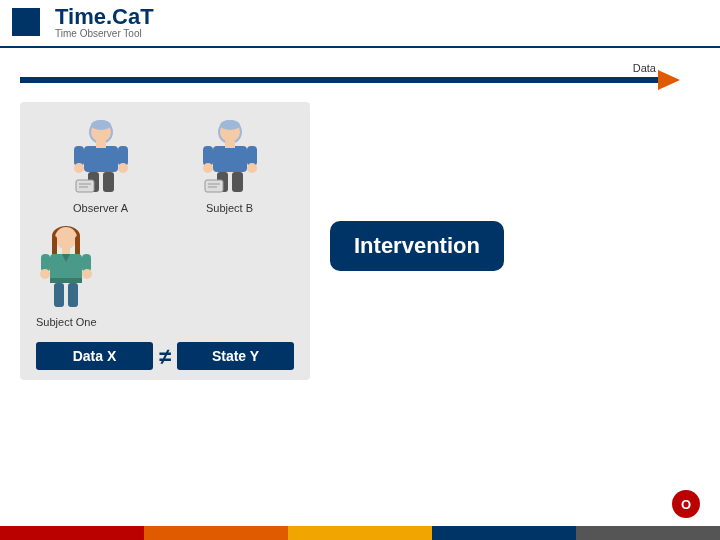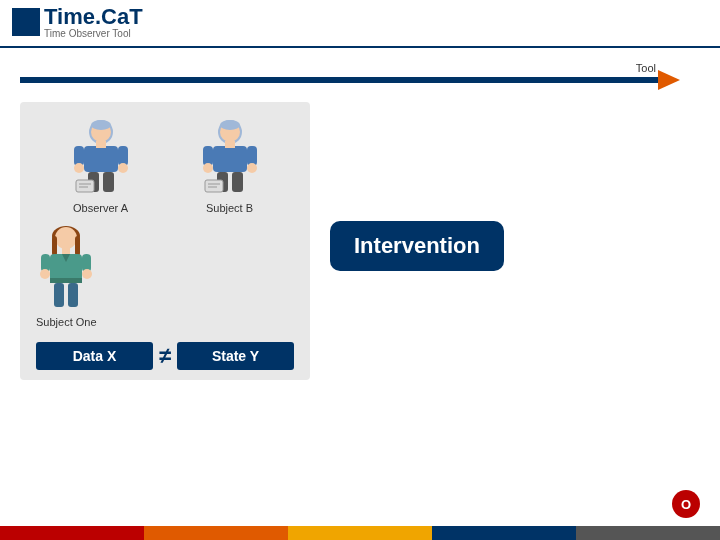--- a/index.html
+++ b/index.html
@@ -16,21 +16,21 @@
     .header {
       display: flex;
       align-items: center;
       padding: 6px 12px;
       border-bottom: 2px solid #003366;
       background: #fff;
     }
     .header-logo-block {
       display: flex;
       align-items: flex-start;
-      gap: 0;
+      gap: 11px;
     }
     .header-square {
       width: 28px;
       height: 28px;
       background: #003366;
       flex-shrink: 0;
       margin-top: 2px;
     }
     .header-title-block {
       display: flex;
@@ -124,21 +124,21 @@
     .subject-row {
       display: flex;
       justify-content: flex-start;
       margin-top: 4px;
     }
 
     
     .data-row {
       display: flex;
       flex-direction: row;
-      align-items: center;
+      align-items: flex-end;
       justify-content: space-between;
       margin-top: 14px;
       gap: 6px;
     }
     .data-btn {
       background: #003366;
       color: #fff;
       font-size: 14px;
       font-weight: bold;
       padding: 6px 18px;
@@ -247,21 +247,21 @@
     <div class="header-title-block">
       <span class="header-title">Time.CaT</span>
       <span class="header-subtitle">Time Observer Tool</span>
     </div>
   </div>
 </div>
 
 <div class="timeline-area">
   <div class="timeline-line"></div>
   <div class="timeline-arrow"></div>
-  <span class="timeline-label">Tool</span>
+  <span class="timeline-label">Data</span>
 </div>
 
 <div class="main-content">
 
   <div class="observer-panel">
     <div class="observers-row">
 
       <div class="person-block">
         <svg class="person-svg" viewBox="0 0 70 80">
 

